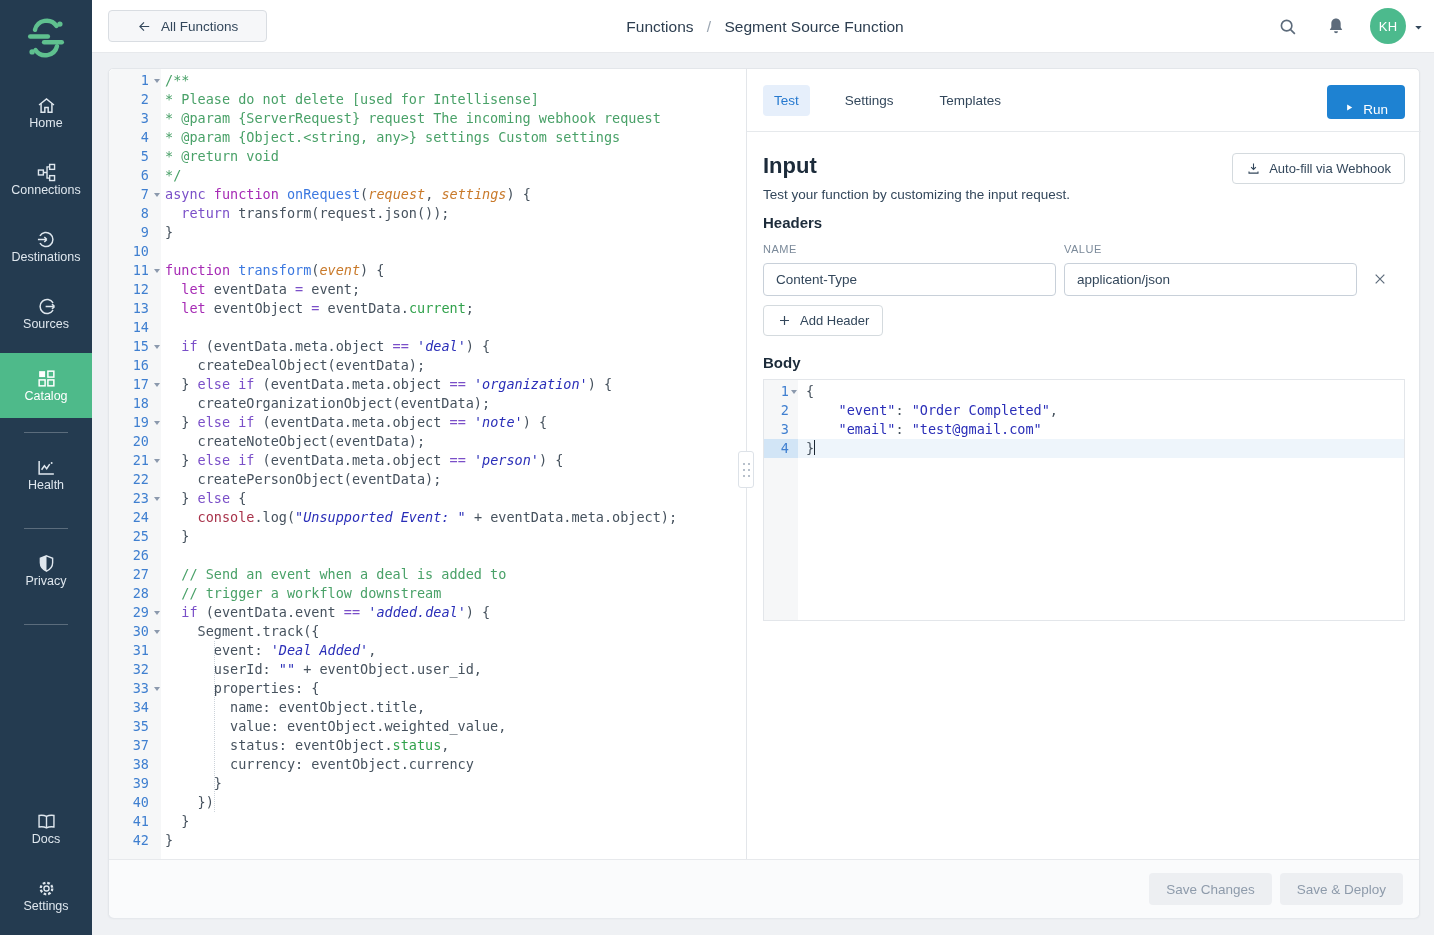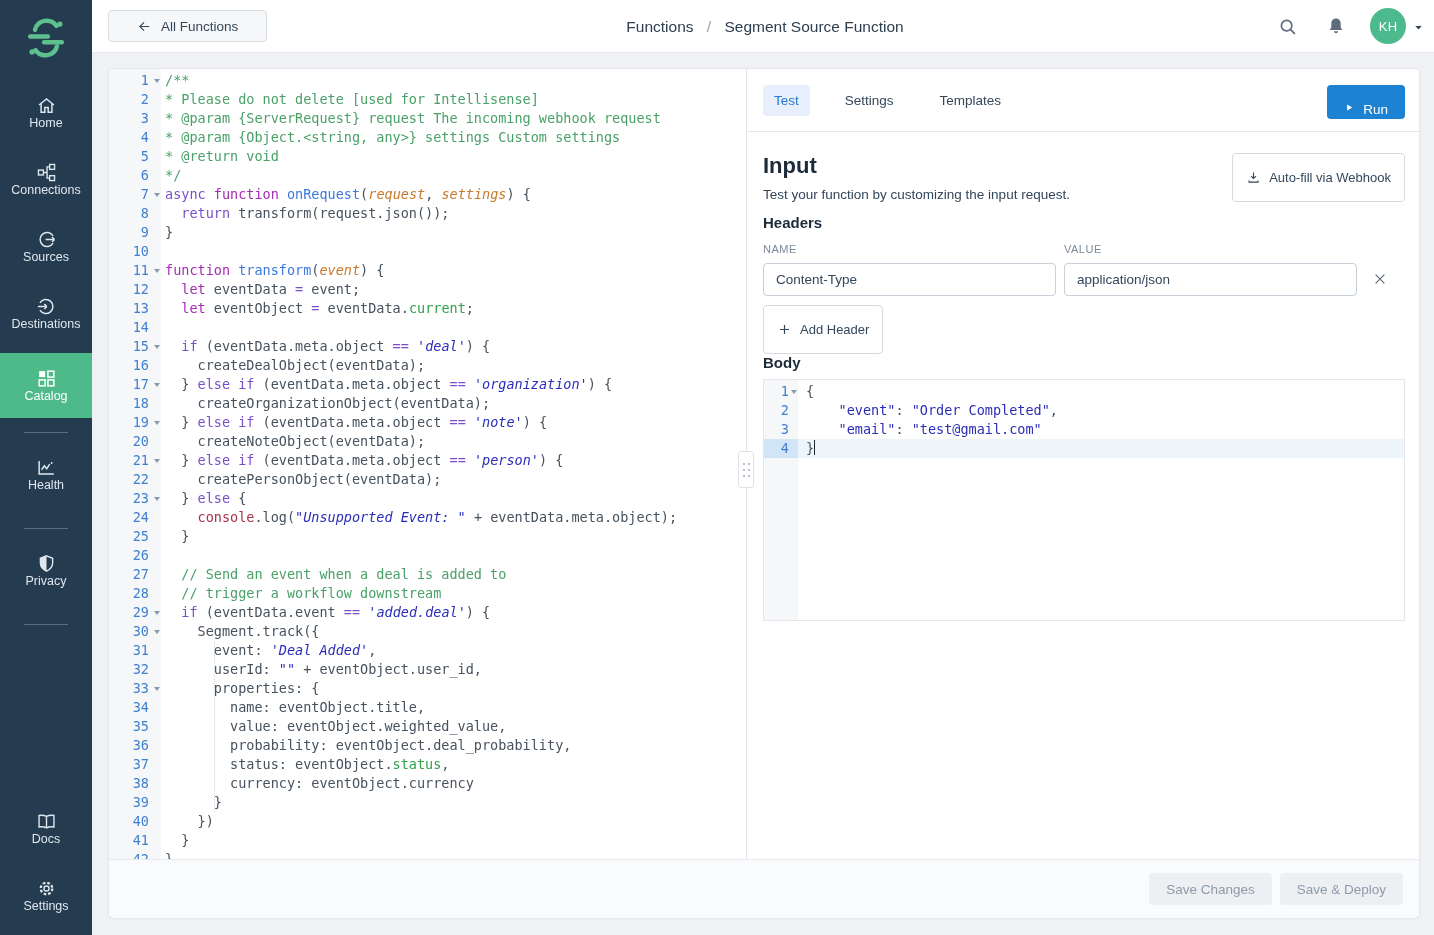--- a/index.html
+++ b/index.html
@@ -76,21 +76,21 @@
   .tab { font-size:13.5px; color:#33475b; background:none; border:none; padding:8px 11px; margin-right:24px; border-radius:4px; }
   .tab.active { background:#e6effb; color:#2679cf; }
   .run-btn { position:absolute; right:16px; top:16px; height:31px; display:flex; gap:9px; padding:17px 17px; background:#1e82d2; color:#fff; border:none; border-radius:4px; font-size:13.5px; }
   .run-btn .picon { width:10px; height:11px; color:#fff; }
   .run-btn .picon svg { width:100%; height:100%; display:block; }
 
   .panel-body { position:absolute; top:63px; left:16px; right:16px; bottom:0; }
   .input-head { position:absolute; top:21px; left:0; right:0; }
   .input-head h2 { font-size:22px; font-weight:bold; color:#1c2b3a; }
   .input-head p { font-size:13.5px; color:#33475b; margin-top:8px; }
-  .ghost-btn { display:flex; align-items:center; gap:8px; height:49px; padding:0 13px; background:#fff; border:1px solid #d4dade; border-radius:4px; font-size:13px; color:#33475b; }
+  .ghost-btn { display:flex; align-items:center; gap:8px; height:31px; padding:0 13px; background:#fff; border:1px solid #d4dade; border-radius:4px; font-size:13px; color:#33475b; }
   .autofill { position:absolute; right:0; top:0; }
   .ghost-btn .gicon { width:15px; height:15px; color:#33475b; }
   .ghost-btn .gicon svg { width:100%; height:100%; display:block; }
 
   .sec-title { position:absolute; left:0; font-size:15px; font-weight:bold; color:#1c2b3a; }
   .headers-title { top:82px; }
   .minicap { position:absolute; font-size:11px; color:#7b8a9a; letter-spacing:.5px; top:111px; }
   .cap-name { left:0; }
   .cap-value { left:301px; }
   .hdr-row { position:absolute; top:131px; left:0; right:0; height:33px; }
@@ -140,34 +140,34 @@
             <rect x="15.6" y="2.8" width="5.6" height="5.6"></rect>
             <rect x="15.6" y="15.6" width="5.6" height="5.6"></rect>
             <path d="M8.4 12h4.2M12.6 12V5.6h3M12.6 12v6.4h3"></path>
           </svg>
         </span>
         <span class="nlabel">Connections</span>
       </div>
       <div class="nav-item">
         <span class="nicon">
           <svg viewBox="0 0 24 24" fill="none" stroke="currentColor" stroke-width="1.7">
+            <path d="M4.5 7.8A8 8 0 1 1 4.5 16.2"></path>
+            <path d="M2.2 12h10.2M12.4 12 9.5 9.1M12.4 12l-2.9 2.9"></path>
+          </svg>
+        </span>
+        <span class="nlabel">Destinations</span>
+      </div>
+      <div class="nav-item">
+        <span class="nicon">
+          <svg viewBox="0 0 24 24" fill="none" stroke="currentColor" stroke-width="1.7">
             <path d="M19.5 7.8A8 8 0 1 0 19.5 16.2"></path>
             <path d="M11 12h10.2M21.2 12l-2.9-2.9M21.2 12l-2.9 2.9"></path>
           </svg>
         </span>
         <span class="nlabel">Sources</span>
-      </div>
-      <div class="nav-item">
-        <span class="nicon">
-          <svg viewBox="0 0 24 24" fill="none" stroke="currentColor" stroke-width="1.7">
-            <path d="M4.5 7.8A8 8 0 1 1 4.5 16.2"></path>
-            <path d="M2.2 12h10.2M12.4 12 9.5 9.1M12.4 12l-2.9 2.9"></path>
-          </svg>
-        </span>
-        <span class="nlabel">Destinations</span>
       </div>
       <div class="nav-item active">
         <span class="nicon">
           <svg viewBox="0 0 24 24" fill="none" stroke="currentColor" stroke-width="1.7">
             <rect x="3.6" y="3.6" width="6.8" height="6.8" fill="currentColor" stroke="none"></rect>
             <rect x="13.6" y="3.6" width="6.8" height="6.8"></rect>
             <rect x="3.6" y="13.6" width="6.8" height="6.8"></rect>
             <rect x="13.6" y="13.6" width="6.8" height="6.8"></rect>
           </svg>
         </span>
@@ -389,24 +389,20 @@
         </div>
         <div class="cl">
           <div class="gut"><span class="num">34</span></div>
           <div class="codeln"><span class="tk-t">        name: eventObject.title,</span></div>
         </div>
         <div class="cl">
           <div class="gut"><span class="num">35</span></div>
           <div class="codeln"><span class="tk-t">        value: eventObject.weighted_value,</span></div>
         </div>
         <div class="cl">
-          <div class="gut"><span class="num">36</span></div>
-          <div class="codeln"><span class="tk-t">        probability: eventObject.deal_probability,</span></div>
-        </div>
-        <div class="cl">
           <div class="gut"><span class="num">37</span></div>
           <div class="codeln"><span class="tk-t">        status: eventObject.</span><span class="tk-a">status</span><span class="tk-t">,</span></div>
         </div>
         <div class="cl">
           <div class="gut"><span class="num">38</span></div>
           <div class="codeln"><span class="tk-t">        currency: eventObject.currency</span></div>
         </div>
         <div class="cl">
           <div class="gut"><span class="num">39</span></div>
           <div class="codeln"><span class="tk-t">      }</span></div>

